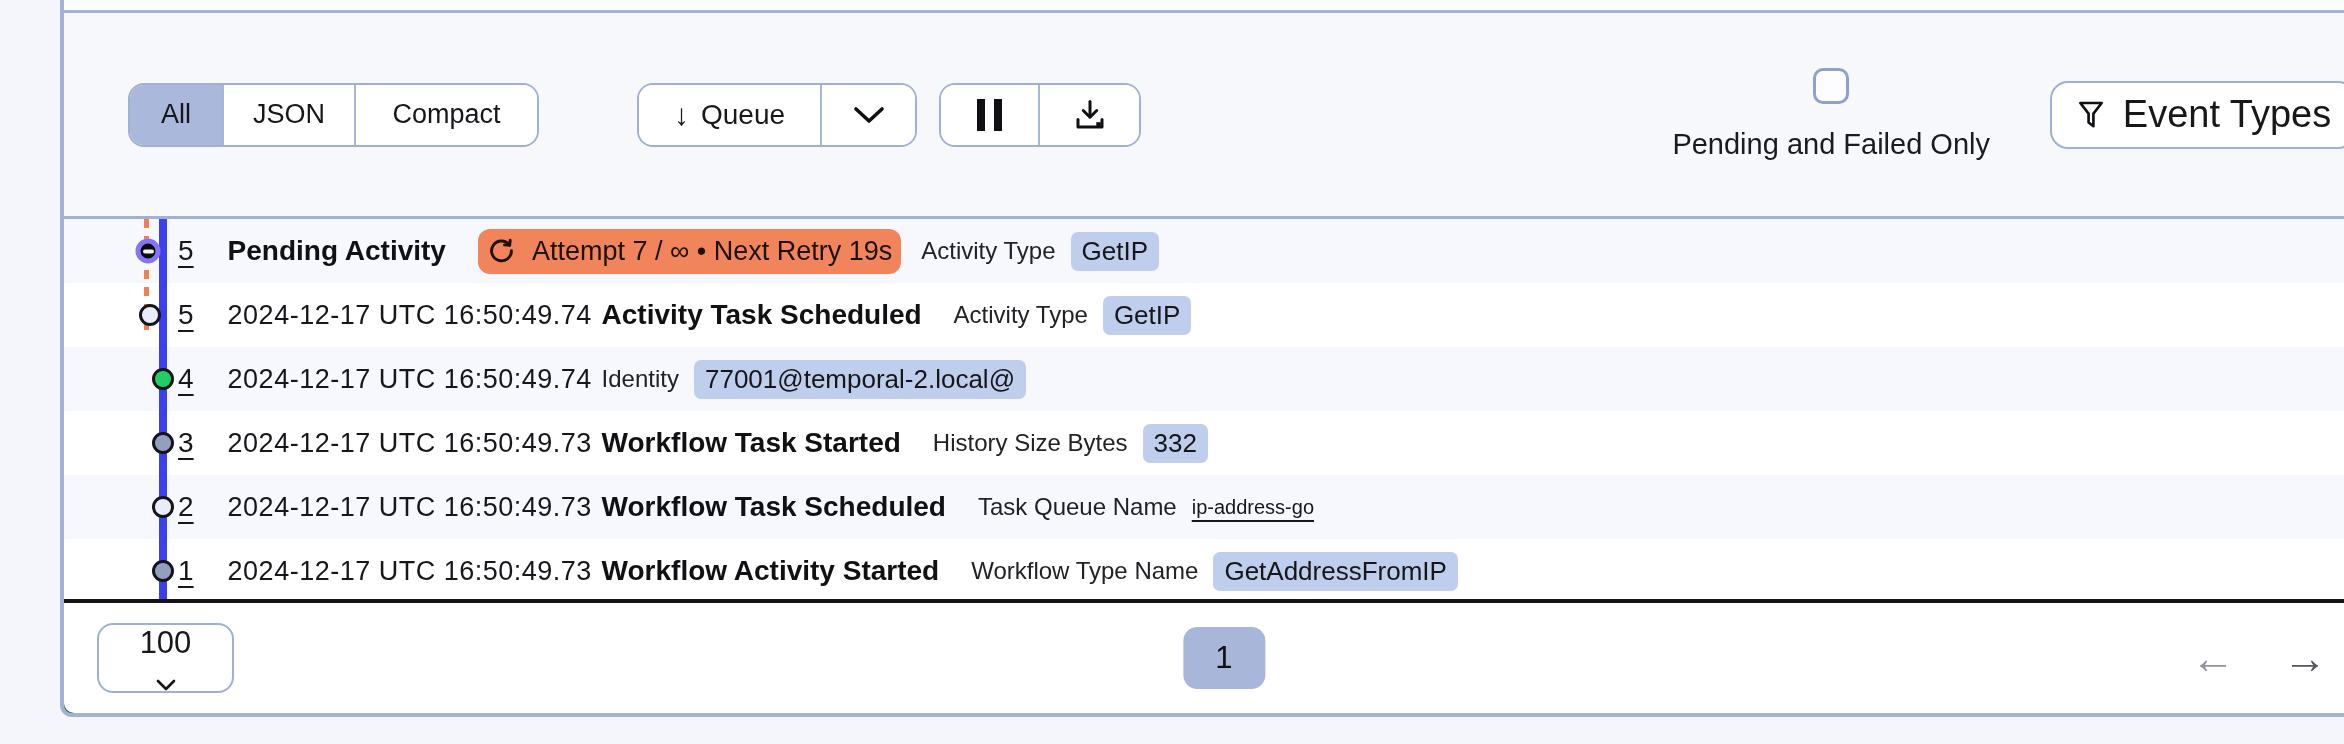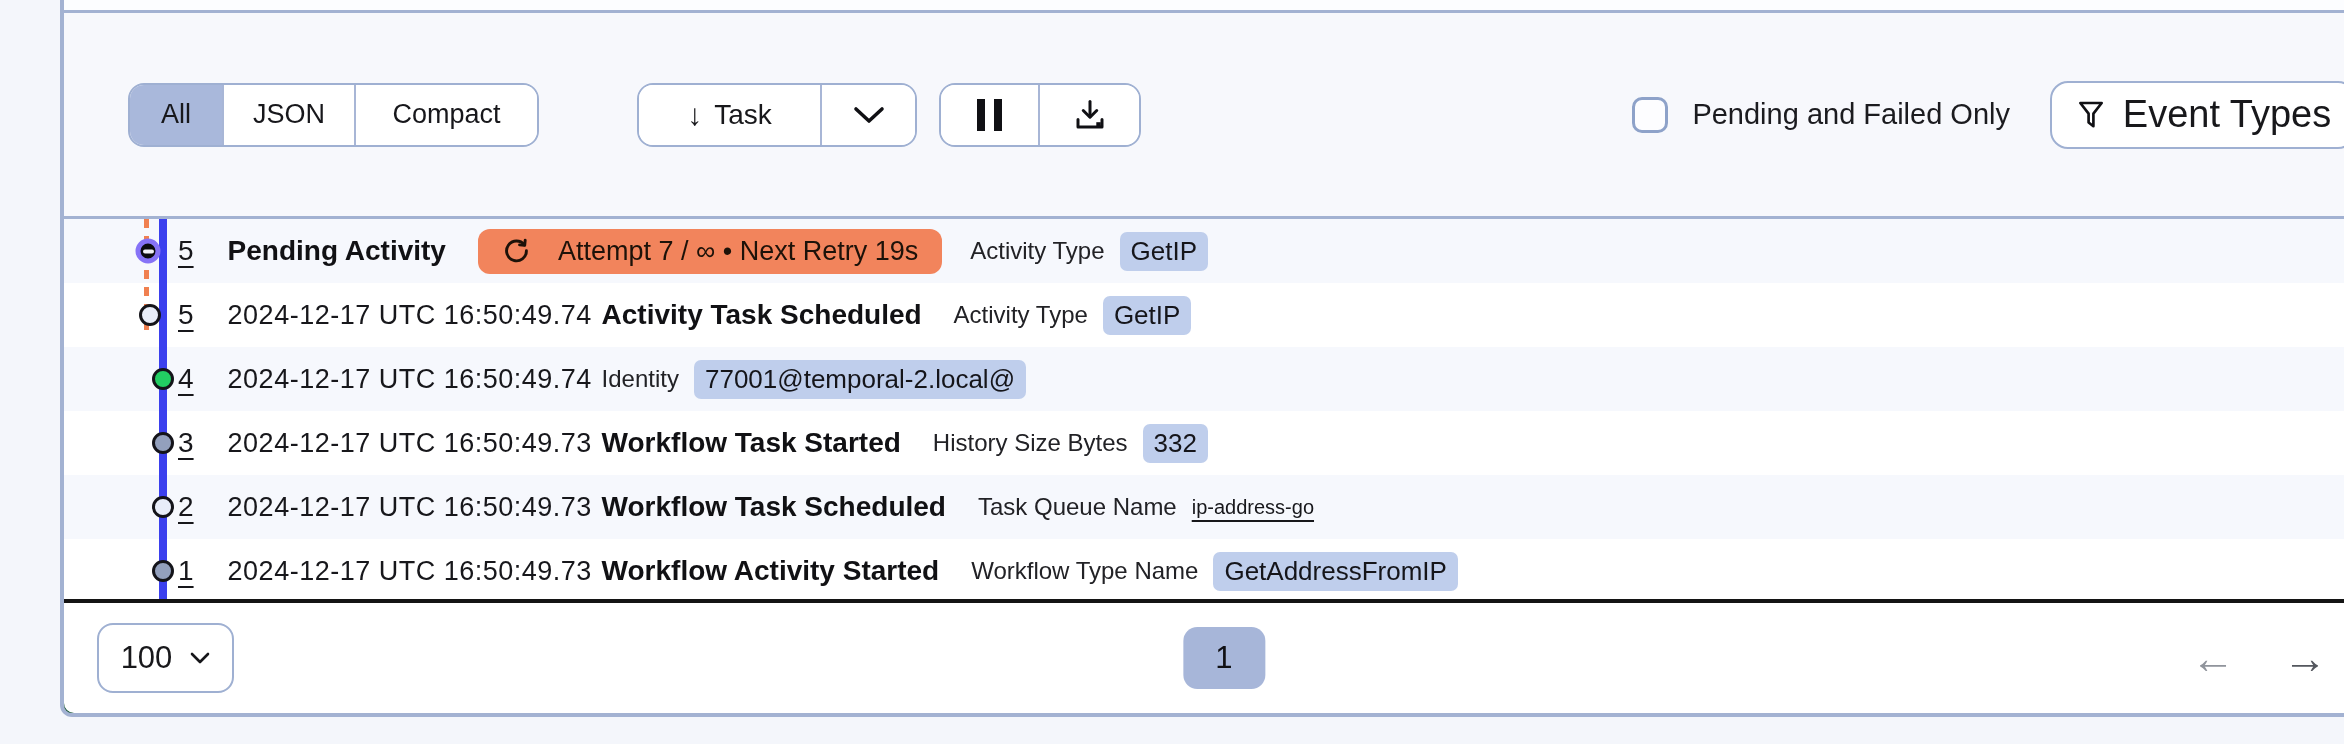--- a/index.html
+++ b/index.html
@@ -33,41 +33,41 @@
   .btn-seg:last-child { border-right:none; }
   .sort-main { width:183px; gap:12px; font-size:28px; }
   .sort-caret { width:93px; }
   .icon-dn { font-size:30px; line-height:1; }
   .pause-seg { width:99px; } .dl-seg { width:99px; }
   .pause-bars { display:flex; gap:9px; }
   .pause-bars i { display:block; width:8px; height:32px; background:#101014; }
 
   .spacer { flex:1; }
 
-  .chk-wrap { display:flex; align-items:center; gap:24px; margin-right:40px; }
+  .chk-wrap { display:flex; align-items:center; gap:24px; margin-right:60px;flex-direction:column; }
   .checkbox { width:36px; height:36px; border:3.5px solid #8ea2c9; border-radius:10px;
     background:#fdfdff; cursor:pointer; }
   .chk-label { font-size:29px; color:#1b1b1f; }
 
   .evt-types-btn { display:flex; align-items:center; justify-content:center; gap:16px;
     height:68px; width:306px; background:#ffffff; border:2.5px solid #9fb0d2;
     border-radius:18px; font-size:38px; cursor:pointer; }
 
   
   .table { position:relative; height:384px; border-bottom:4px solid #141414; overflow:hidden; }
   .rows { position:relative; z-index:0; }
   .row { height:64px; display:flex; align-items:center; padding-left:114px; }
   .row.stripe { background:#f6f8fd; }
   .row.plain  { background:#ffffff; }
   .eid { font-size:28px; color:#17171b; text-decoration:underline;
     text-underline-offset:6px; margin-right:34px; cursor:pointer; }
   .etime { font-size:27px; color:#17171b; width:374px; letter-spacing:0.5px; }
   .ename { font-size:28px; font-weight:700; color:#111114; margin-right:32px; white-space:nowrap; }
-  .retry-badge { display:flex; align-items:center; gap:27px; height:45px;
-    background:#f2845c; border-radius:12px; padding:0 24px; margin-right:28px;
+  .retry-badge { display:flex; align-items:center; gap:16px; height:45px;
+    background:#f2845c; border-radius:12px; padding:0 9px; margin-right:20px;
     font-size:27px; color:#1d1209; }
   .alabel { font-size:24px; color:#222226; margin-right:15px; white-space:nowrap; }
   .aval.badge { font-size:26px; background:#bfceec; color:#15151a;
     border-radius:7px; padding:4px 11px; }
   .aval.link { font-size:20px; color:#17171b; text-decoration:underline;
     text-underline-offset:6px; cursor:pointer; }
 
   .rail-blue { position:absolute; left:95px; top:0; width:8px; height:384px;
     background:#3b40ee; z-index:1; }
   .rail-dashed { position:absolute; left:80px; top:0; width:5px; height:118px; z-index:1;
@@ -79,21 +79,21 @@
   .m-dot { width:22px; height:22px; border:3px solid #14141a; }
   .m-open  { background:#e8edf9; }
   .m-green { background:#22ce63; }
   .m-slate { background:#93a0bd; }
 
   
   .footer { height:110px; background:#ffffff; display:flex; align-items:center;
     padding:0 28px 0 33px; position:relative; border-radius:0 0 10px 10px; }
   .page-size { display:flex; align-items:center; justify-content:center; gap:18px;
     width:137px; height:70px; border:2.5px solid #9fb0d2; border-radius:16px;
-    background:#ffffff; font-size:31px; cursor:pointer; }
+    background:#ffffff; font-size:31px; cursor:pointer;flex-direction:column; }
   .page-btn { position:absolute; left:50%; top:50%; transform:translate(-52%,-50%);
     width:82px; height:62px; background:#a7b6d9; border-radius:14px;
     display:flex; align-items:center; justify-content:center; font-size:31px;
     color:#101014; cursor:pointer; }
   .pager-arrows { margin-left:auto; display:flex; align-items:center; gap:48px;
     padding-right:32px; }
   .arrow { font-size:44px; line-height:1; cursor:pointer; }
   .arrow.prev { color:#90949c; }
   .arrow.next { color:#54575e; }
 
@@ -108,21 +108,21 @@
   <div class="toolbar">
     <div class="seg-group" id="view-tabs">
         <div class="seg w-all active">All</div>
         <div class="seg w-json">JSON</div>
         <div class="seg w-compact">Compact</div>
       </div>
 
     <div class="btn-group" style="margin-left:98px">
       <div class="btn-seg sort-main">
         <span class="icon-dn">↓</span>
-        <span>Task</span>
+        <span>Queue</span>
       </div>
       <div class="btn-seg sort-caret">
         <span>
           <svg width="34" height="20" viewBox="0 0 34 20">
               <polyline points="4,4 17,16 30,4" fill="none" stroke="#101014" stroke-width="3.6" stroke-linecap="round" stroke-linejoin="round"></polyline>
             </svg>
         </span>
       </div>
     </div>
 

